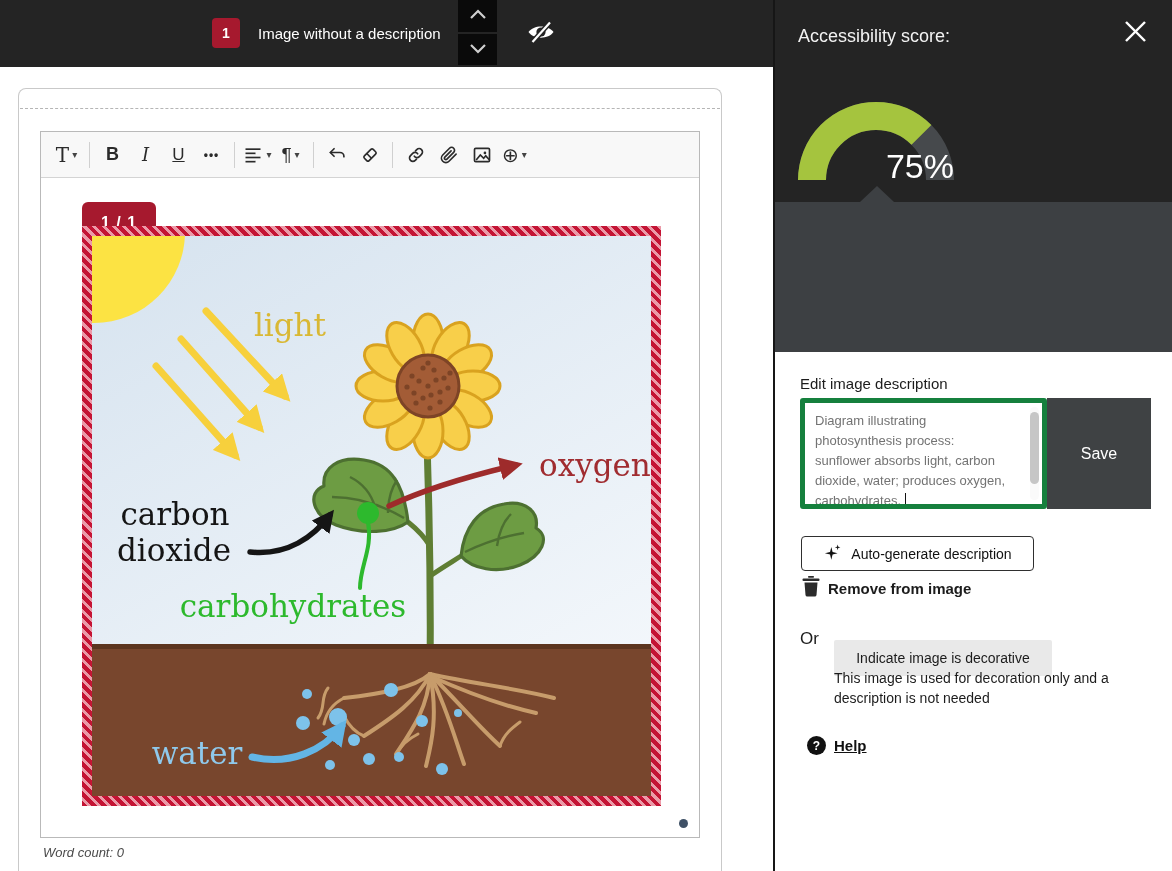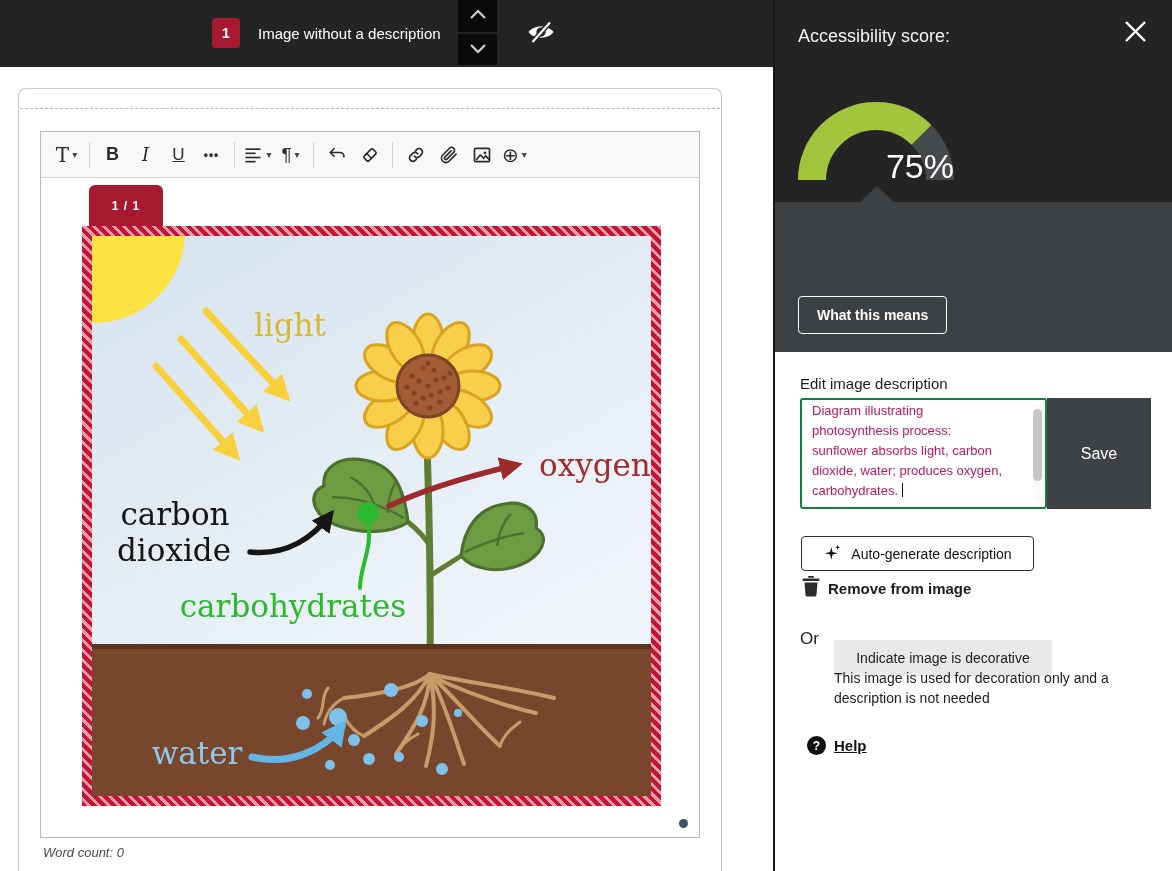--- a/index.html
+++ b/index.html
@@ -36,23 +36,23 @@
   .tb-sep { width:1px; height:26px; background:#d0d0d0; margin:0 6px; }
   .glyph-T { font-family:"DejaVu Serif", serif; font-size:20px; font-weight:500; }
   .glyph-B { font-size:18px; font-weight:700; }
   .glyph-I { font-family:"DejaVu Serif", serif; font-style:italic; font-size:18px; }
   .glyph-U { font-size:17px; text-decoration:underline; }
   .glyph-more { font-size:12px; font-weight:700; letter-spacing:1px; }
   .glyph-para { font-size:19px; }
   .glyph-plus { font-size:20px; }
   .caret-glyph { font-size:10px; color:#444; }
   .canvas { position:absolute; left:0; top:46px; right:0; bottom:0; background:#fff; }
-  .page-badge { position:absolute; left:41px; top:7px; width:74px; height:41px; background:#a6192e;
-                border-radius:6px 6px 0 0; color:#fff; font-size:12px; font-weight:600; letter-spacing:1px;
-                display:flex; align-items:center; justify-content:center;margin-left:7px; }
+  .page-badge { position:absolute; left:41px; top:24px; width:74px; height:41px; background:#a6192e;
+                border-radius:6px 6px 0 0; color:#fff; font-size:16px; font-weight:600; letter-spacing:1px;
+                display:flex; align-items:center; justify-content:center; }
   .flagged-image { position:absolute; left:41px; top:48px; width:579px; height:580px;
                    background:repeating-linear-gradient(45deg,#c41434 0 4px,#eb9aa8 4px 7px); }
   .image-inner { position:absolute; left:10px; top:10px; right:10px; bottom:10px; }
   .image-inner svg { display:block; width:100%; height:100%; }
   .resize-handle { position:absolute; right:11px; bottom:9px; width:9px; height:9px; border-radius:50%;
                    background:#3f5166; }
   .word-count { position:absolute; left:24px; top:756px; font-style:italic; font-size:13px; color:#4a4a4a; }
 
   
   .a11y-panel { position:absolute; left:773px; top:0; width:399px; height:871px; background:#fff;
@@ -66,23 +66,23 @@
   .msg-panel { position:absolute; left:0; top:202px; right:0; height:150px; background:#3d4043; }
   .notch { position:absolute; left:85px; top:-16px; width:0; height:0;
            border-left:17px solid transparent; border-right:17px solid transparent;
            border-bottom:16px solid #3d4043; }
   .msg-text { position:absolute; left:23px; top:20px; width:335px; font-size:22px; line-height:31px; color:#fff;
               font-weight:400; }
   .wtm-btn { position:absolute; left:23px; top:94px; padding:10px 18px; background:transparent;
              border:1px solid #fff; border-radius:4px; color:#fff; font-size:14px; font-weight:600; }
   .edit-label { position:absolute; left:25px; top:375px; font-size:15px; font-weight:500; color:#1c1c1c; }
   .desc-row { position:absolute; left:25px; top:398px; display:flex; align-items:stretch; }
-  .fake-textarea { position:relative; width:247px; height:111px; border:2px solid #15803d; border-radius:3px;
-                   background:#fff; font-size:13px; line-height:20px; color:#be185d;
-                   padding:1px 40px 7px 10px; overflow:hidden; cursor:text; }
+  .fake-textarea { position:relative; width:247px; height:111px; border:5px solid #15803d; border-radius:3px;
+                   background:#fff; font-size:13px; line-height:20px; color:#737373;
+                   padding:8px 40px 7px 10px; overflow:hidden; cursor:text; }
   .fake-textarea .txt { display:inline; }
   .fake-textarea .txt-wrap { display:block; width:198px; }
   .caret { display:inline-block; width:1px; height:14px; background:#111; vertical-align:-2px; }
   .ta-scroll { position:absolute; right:3px; top:4px; bottom:4px; width:9px; background:#fafafa; border-radius:5px; }
   .ta-thumb { position:absolute; left:0; top:5px; width:9px; height:72px; background:#c6c6c6; border-radius:5px; }
   .save-btn { width:104px; height:111px; background:#3f4244; color:#fff; border:none; font-size:16px; }
   .autogen-btn { position:absolute; left:26px; top:536px; width:233px; height:35px; background:#fff;
                  border:1px solid #2f2f2f; border-radius:4px; font-size:14px; color:#111;
                  display:flex; align-items:center; justify-content:center; gap:9px; }
   .remove-btn { position:absolute; left:27px; top:576px; height:24px; display:flex; align-items:center; gap:8px;
@@ -379,21 +379,20 @@
       </span>
     </button>
     <svg class="gauge" width="156" height="78" viewBox="0 0 156 78">
       <path d="M14 78 A64 64 0 0 1 142 78" fill="none" stroke="#46494c" stroke-width="28"></path>
       <path d="M14 78 A64 64 0 0 1 142 78" fill="none" stroke="#a5c43e" stroke-width="28" stroke-dasharray="150.79644737231007 206.06192982974676"></path>
     </svg>
     <div class="score">75%</div>
 
     <div class="msg-panel">
       <div class="notch"></div>
-      <button class="wtm-btn">What this means</button>
     </div>
   </section>
 
   <section>
     <h3 class="edit-label">Edit image description</h3>
 
     <div class="desc-row">
       <div class="fake-textarea">
         <span class="txt-wrap"><span class="txt">Diagram illustrating photosynthesis process: sunflower absorbs light, carbon dioxide, water; produces oxygen, carbohydrates. </span><span class="caret"></span></span>
         <div class="ta-scroll">

